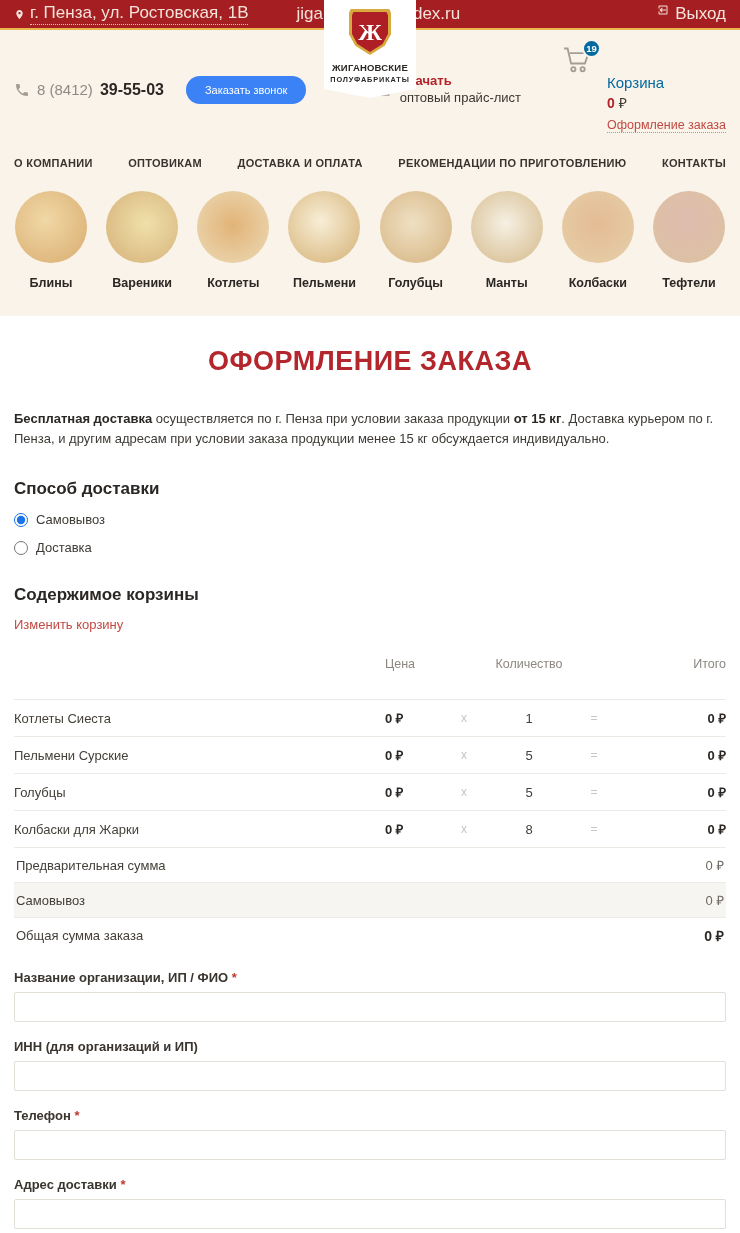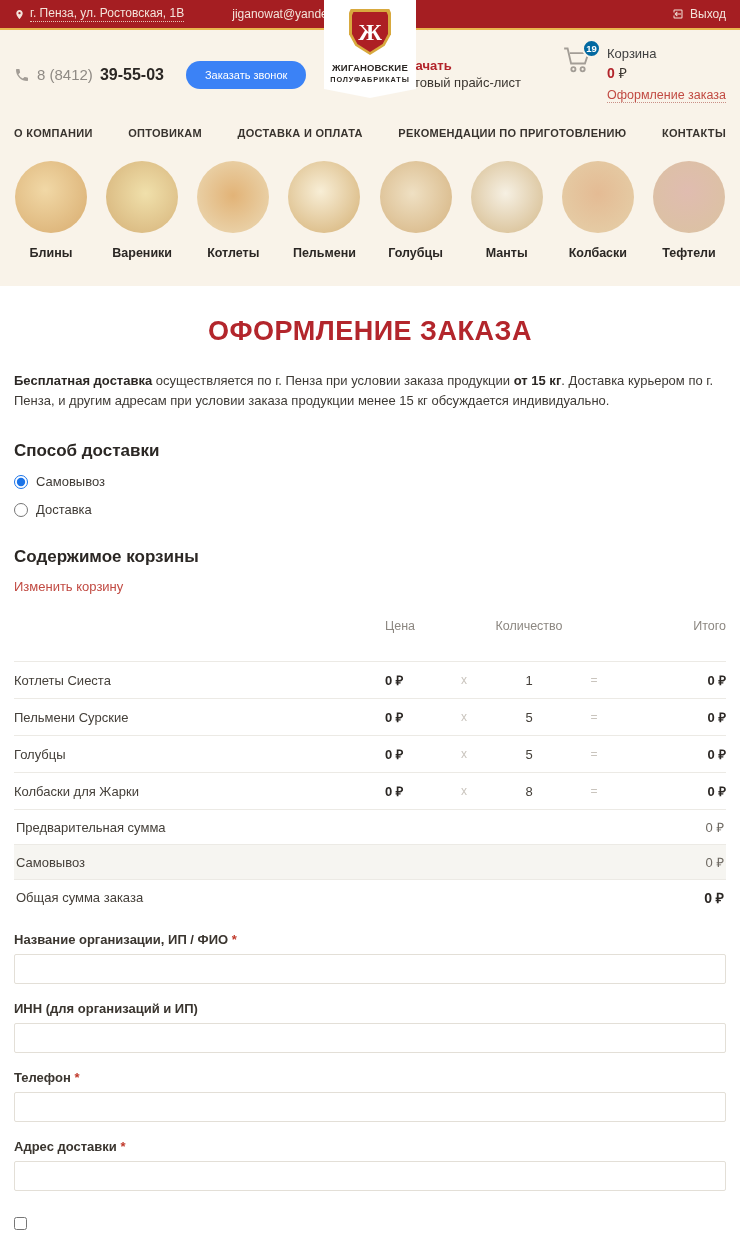--- a/index.html
+++ b/index.html
@@ -8,27 +8,27 @@
     font-family:"Liberation Sans", sans-serif;
     background:#f9f3e9;
     color:#3a352f;
   }
   .page { position:relative; width:740px; }
 
   
   .topbar {
     height:30px; background:#a51e22; border-bottom:2px solid #e9b64f;
     display:flex; justify-content:space-between; align-items:center;
-    padding:0 14px; font-size:12px; color:#f3e3da;
+    padding:0 14px; font-size:17px; color:#f3e3da;
   }
   .topbar a, .topbar .tb-link { color:#f3e3da; text-decoration:none; cursor:pointer; }
   .tb-left { display:flex; align-items:center; gap:48px; }
   .tb-addr { display:flex; align-items:center; gap:5px; }
   .tb-addr .txt { border-bottom:1px dotted #e8c7ba; padding-bottom:1px; }
-  .tb-right { display:flex; align-items:center; gap:6px; }
+  .tb-right { display:flex; gap:6px; }
   .icon { display:inline-flex; flex:none; }
 
   
   .badge-ribbon {
     position:absolute; top:0; left:50%; transform:translateX(-50%);
     width:92px; height:98px; background:#fff; z-index:20;
     clip-path:polygon(0 0,100% 0,100% calc(100% - 9px),50% 100%,0 calc(100% - 9px));
     display:flex; flex-direction:column; align-items:center; padding-top:9px;
     filter:drop-shadow(0 2px 3px rgba(90,60,30,.25));
   }
@@ -57,21 +57,21 @@
   .pricelist { display:flex; align-items:flex-start; gap:8px; margin-right:42px; }
   .pl-line1 { color:#b2232a; font-weight:bold; font-size:13px; text-decoration:none; cursor:pointer; display:block; }
   .pl-line2 { color:#3a352f; font-size:13px; margin-top:1px; }
   .cart-block { display:flex; gap:10px; }
   .cart-icon-wrap { position:relative; width:34px; height:30px; }
   .cart-count {
     position:absolute; top:-7px; right:-4px; background:#0369a1; color:#fff;
     width:19px; height:19px; border-radius:50%; border:2px solid #f9f3e9;
     font-size:9.5px; font-weight:bold; display:flex; align-items:center; justify-content:center;
   }
-  .cart-label { color:#404040; font-size:13px; }
+  .cart-label { color:#0369a1; font-size:15px;margin-top:28px; }
   .cart-total { margin-top:2px; font-size:14px; }
   .cart-total .sum { color:#b2232a; font-weight:bold; }
   .cart-total .cur { color:#3a352f; }
   .checkout-link { display:inline-block; margin-top:6px; color:#c14a42; font-size:12.5px;
     text-decoration:none; border-bottom:1px dotted #c98f86; cursor:pointer; }
 
   
   .nav { display:flex; justify-content:space-between; align-items:center;
     padding:6px 14px 14px; }
   .nav-item { font-size:11px; font-weight:bold; color:#38332e; letter-spacing:.3px;
@@ -88,21 +88,21 @@
   .g3{background:radial-gradient(circle at 45% 42%, #f8eed6, #ddbf8c 75%);}
   .g4{background:radial-gradient(circle at 45% 45%, #efe0c3, #dcbf92 72%);}
   .g5{background:radial-gradient(circle at 48% 45%, #f6f0e3, #dcc69f 75%);}
   .g6{background:radial-gradient(circle at 50% 45%, #e4bb94, #e5cba4 75%);}
   .g7{background:radial-gradient(circle at 48% 42%, #e0bcb0, #dcc1a4 75%);}
 
   
   .main { background:#fff; padding:30px 14px 42px; }
   .page-title { text-align:center; color:#b3262c; font-size:27px; font-weight:bold;
     letter-spacing:.5px; }
-  .intro { margin-top:24px; font-size:13px; line-height:1.55; color:#3e3a35; }
+  .intro { margin-top:32px; font-size:13px; line-height:1.55; color:#3e3a35; }
   .intro b { color:#2b2724; }
   .h2 { margin-top:30px; font-size:17px; font-weight:bold; color:#2b2724; }
   .radio-row { margin-top:13px; display:flex; align-items:center; gap:8px; font-size:13px; color:#3e3a35; }
   .radio-row input { accent-color:#1a73e8; width:14px; height:14px; cursor:pointer; }
   .edit-link { display:inline-block; margin-top:12px; color:#c14a42; font-size:13px;
     text-decoration:none; cursor:pointer; }
 
   
   .tbl { margin-top:16px; font-size:13px; }
   .tbl-head, .tbl-row { display:grid; grid-template-columns:1fr 60px 38px 92px 38px 113px;

